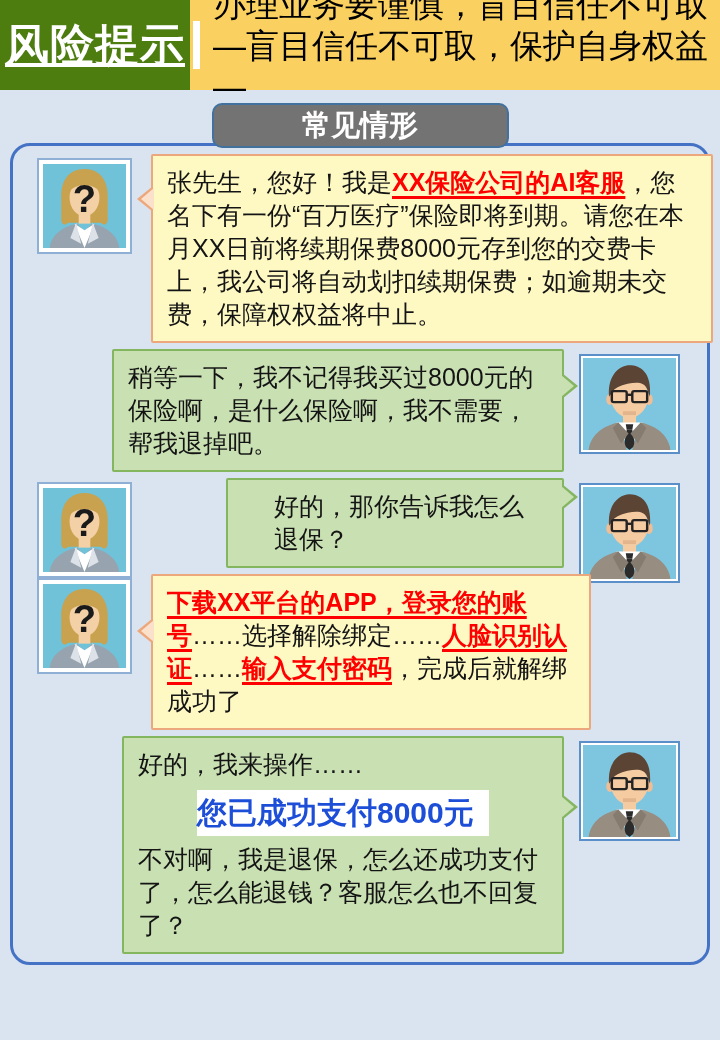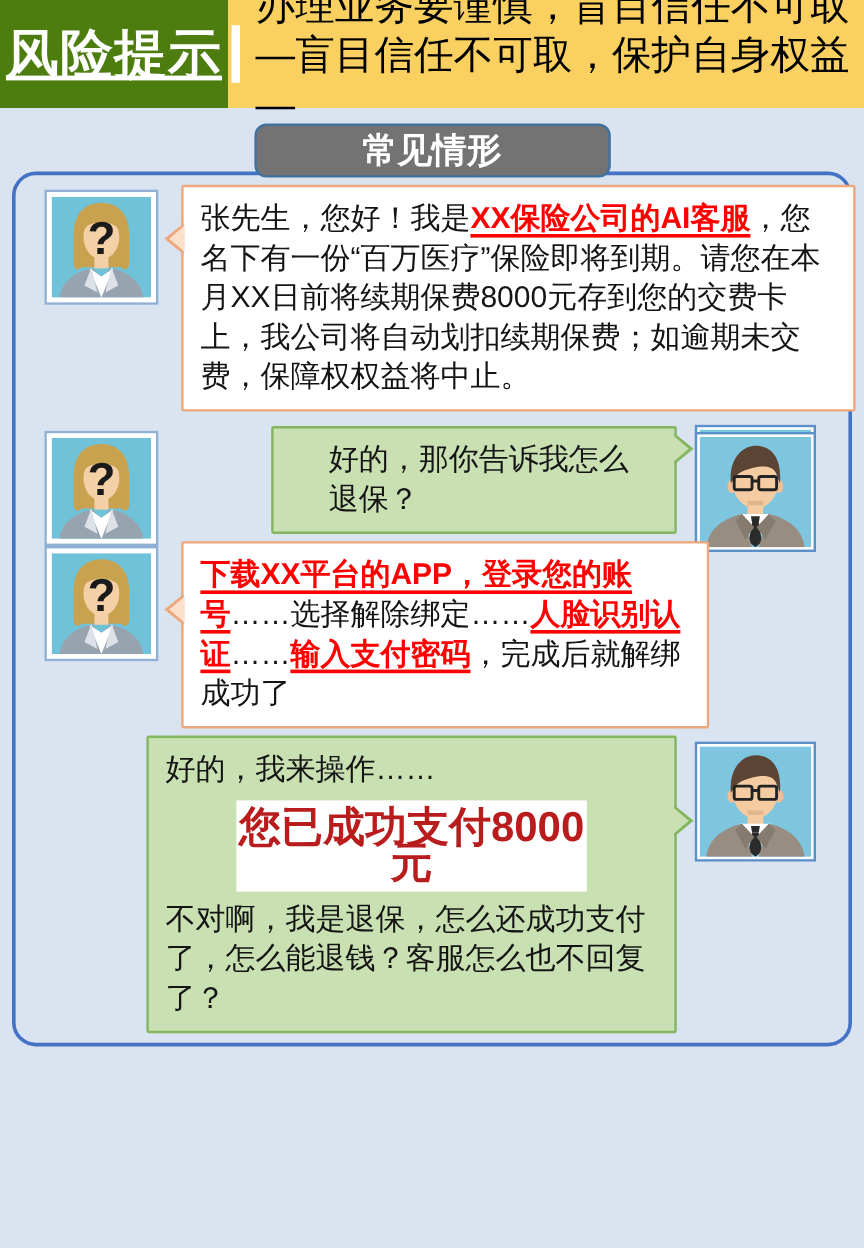--- a/index.html
+++ b/index.html
@@ -33,37 +33,37 @@
   }
   
   .row{position:relative;margin-bottom:6px;}
   .row.left{padding-left:138px;}
   .row.right{display:flex;justify-content:flex-end;padding-right:143px;}
   .row:last-child{margin-bottom:0;}
   .bubble{
     position:relative;border:2px solid;border-radius:2px;box-sizing:border-box;
     padding:10px 14px;font-size:25px;line-height:33px;color:#141414;
   }
-  .bubble.peach{background:#ffffff;border-color:#ECA87C;}
+  .bubble.peach{background:#fef9c3;border-color:#ECA87C;}
   .bubble.green{background:#C9E0B3;border-color:#84B55F;}
   .m0 .bubble{width:562px;}
   .m1 .bubble{width:452px;}
   .m2 .bubble{width:562px;}
   .m3 .bubble{width:338px;padding-left:46px;}
   .m4 .bubble{width:440px;}
   .m5 .bubble{width:442px;}
   .msg-text{margin:0;}
   .seg.red{
     color:#FF0000;font-weight:bold;text-decoration:underline;
     text-decoration-thickness:2.5px;text-underline-offset:5px;
     text-decoration-color:#FF0000;
   }
   .notice{
-    background:#fff;color:#b91c1c;font-weight:bold;font-size:35px;line-height:30px;
-    text-align:center;width:292px;margin:9px auto 7px;padding:8px 0;
+    background:#fff;color:#1d4ed8;font-weight:bold;font-size:30px;line-height:30px;
+    text-align:left;width:292px;margin:9px auto 7px;padding:8px 0;
   }
   
   .tail{position:absolute;width:0;height:0;}
   .peach .tail{left:-16px;}
   .peach .tail::before{content:"";position:absolute;left:0;top:0;
     border-top:13px solid transparent;border-bottom:13px solid transparent;border-right:16px solid #ECA87C;}
   .peach .tail::after{content:"";position:absolute;left:4px;top:2px;
     border-top:11px solid transparent;border-bottom:11px solid transparent;border-right:13px solid #FBE0CC;}
   .green .tail{right:-16px;}
   .green .tail::before{content:"";position:absolute;right:0;top:0;
@@ -117,20 +117,24 @@
   <rect x="43" y="57" width="14" height="14" fill="#F4D0A6"></rect>
   <path d="M8,100 C10,82 28,73 41,71 L50,80 L59,71 C72,73 90,82 92,100 Z" fill="#97A4B0"></path>
   <path d="M38,71 L50,100 L62,71 L50,79 Z" fill="#FFFFFF"></path>
   <path d="M40,70 L33,88 L46,95 Z" fill="#DCE2E7"></path>
   <path d="M60,70 L67,88 L54,95 Z" fill="#DCE2E7"></path>
   <text x="50" y="57" text-anchor="middle" font-size="46" font-weight="bold" fill="#1A1A1A" font-family="Liberation Sans, sans-serif">?</text>
 </svg>
         </div>
       </div>
       <div class="row right m1">
+        <div class="bubble green">
+          <span class="tail"></span>
+          <p class="msg-text"><span class="seg">稍等一下，我不记得我买过8000元的保险啊，是什么保险啊，我不需要，帮我退掉吧。</span></p>
+        </div>
         <div class="avatar-box">
 <svg viewBox="0 0 100 100" preserveAspectRatio="none">
   <rect width="100" height="100" fill="#7EC6E0"></rect>
   <ellipse cx="29" cy="45" rx="4" ry="6" fill="#F0BE94"></ellipse>
   <ellipse cx="71" cy="45" rx="4" ry="6" fill="#F0BE94"></ellipse>
   <ellipse cx="50" cy="42" rx="20" ry="23" fill="#F5CBA2"></ellipse>
   <path d="M28,42 C26,18 40,8 50,8 C62,8 74,16 72,42 L69,34 C66,26 58,26 48,28 C40,30 33,33 31,38 Z" fill="#5B4434"></path>
   <rect x="31" y="36" width="16" height="12" rx="2" fill="none" stroke="#232323" stroke-width="2.6"></rect>
   <rect x="53" y="36" width="16" height="12" rx="2" fill="none" stroke="#232323" stroke-width="2.6"></rect>
   <line x1="47" y1="40" x2="53" y2="40" stroke="#232323" stroke-width="2.6"></line>

